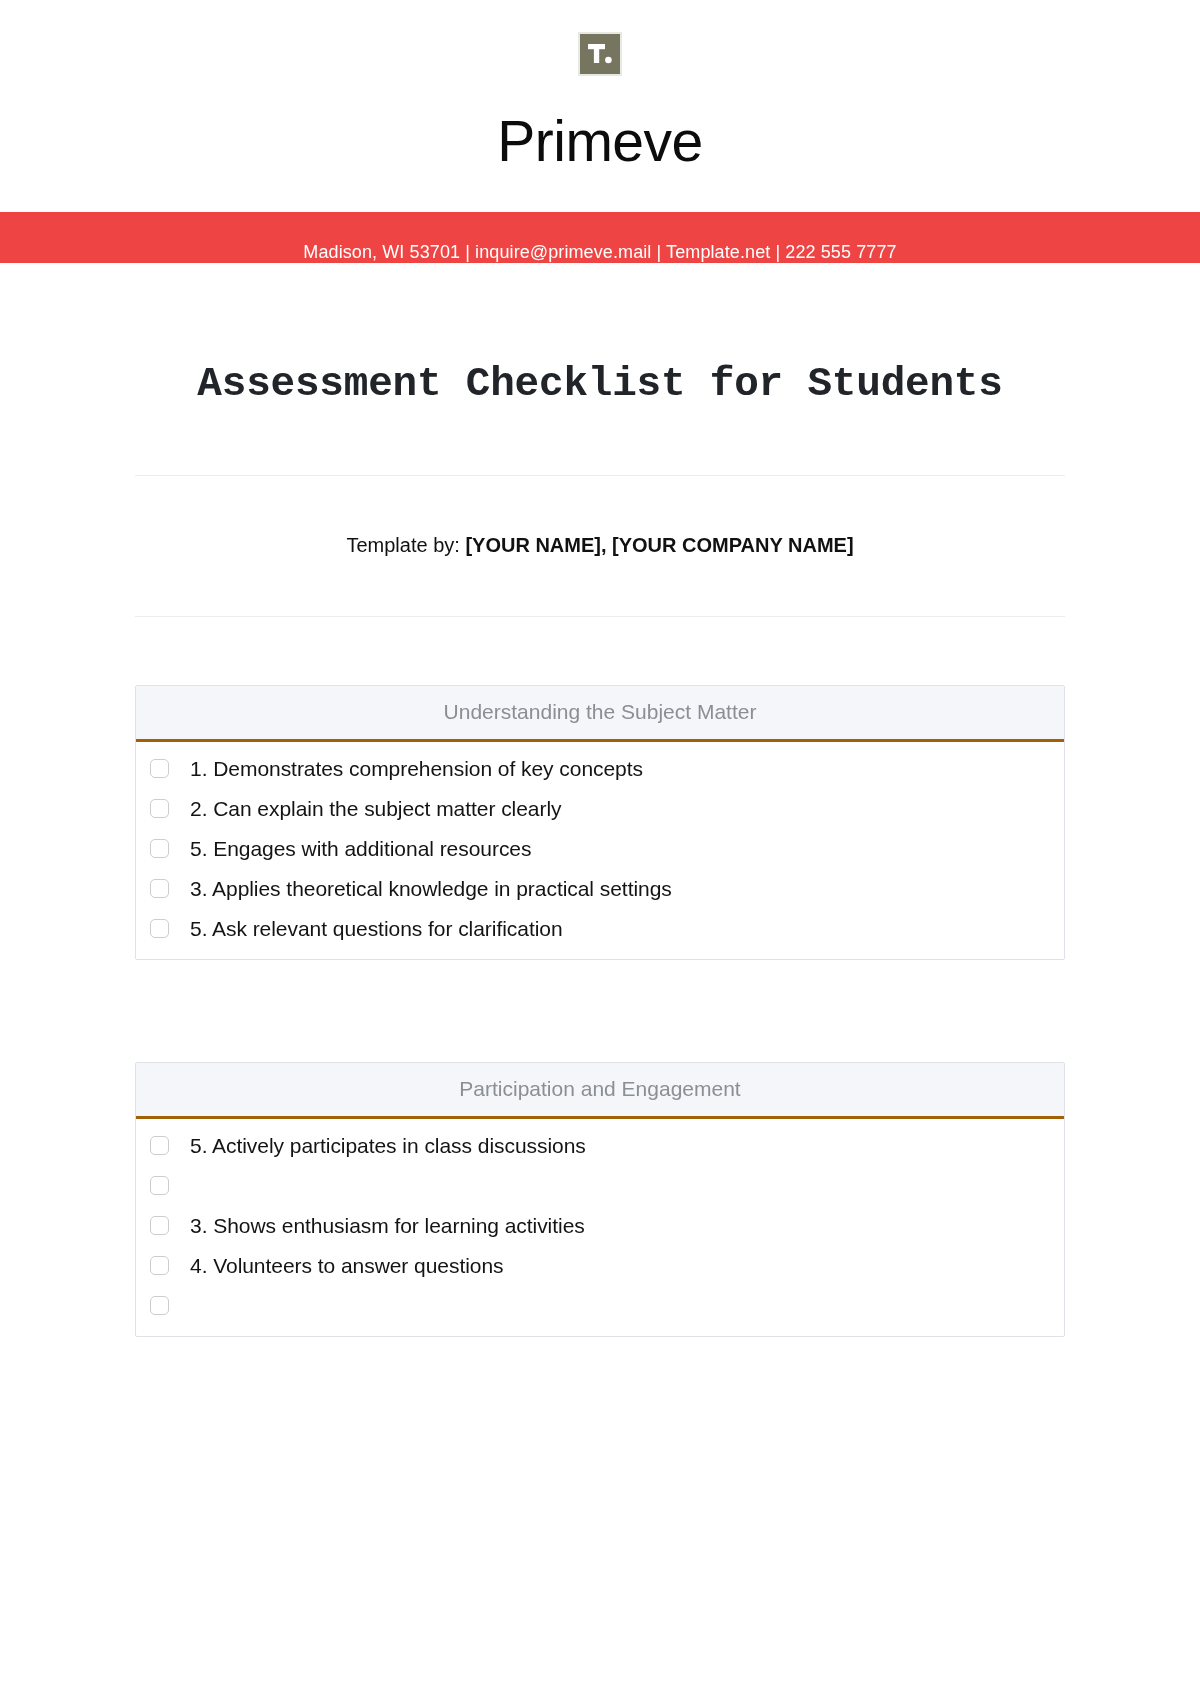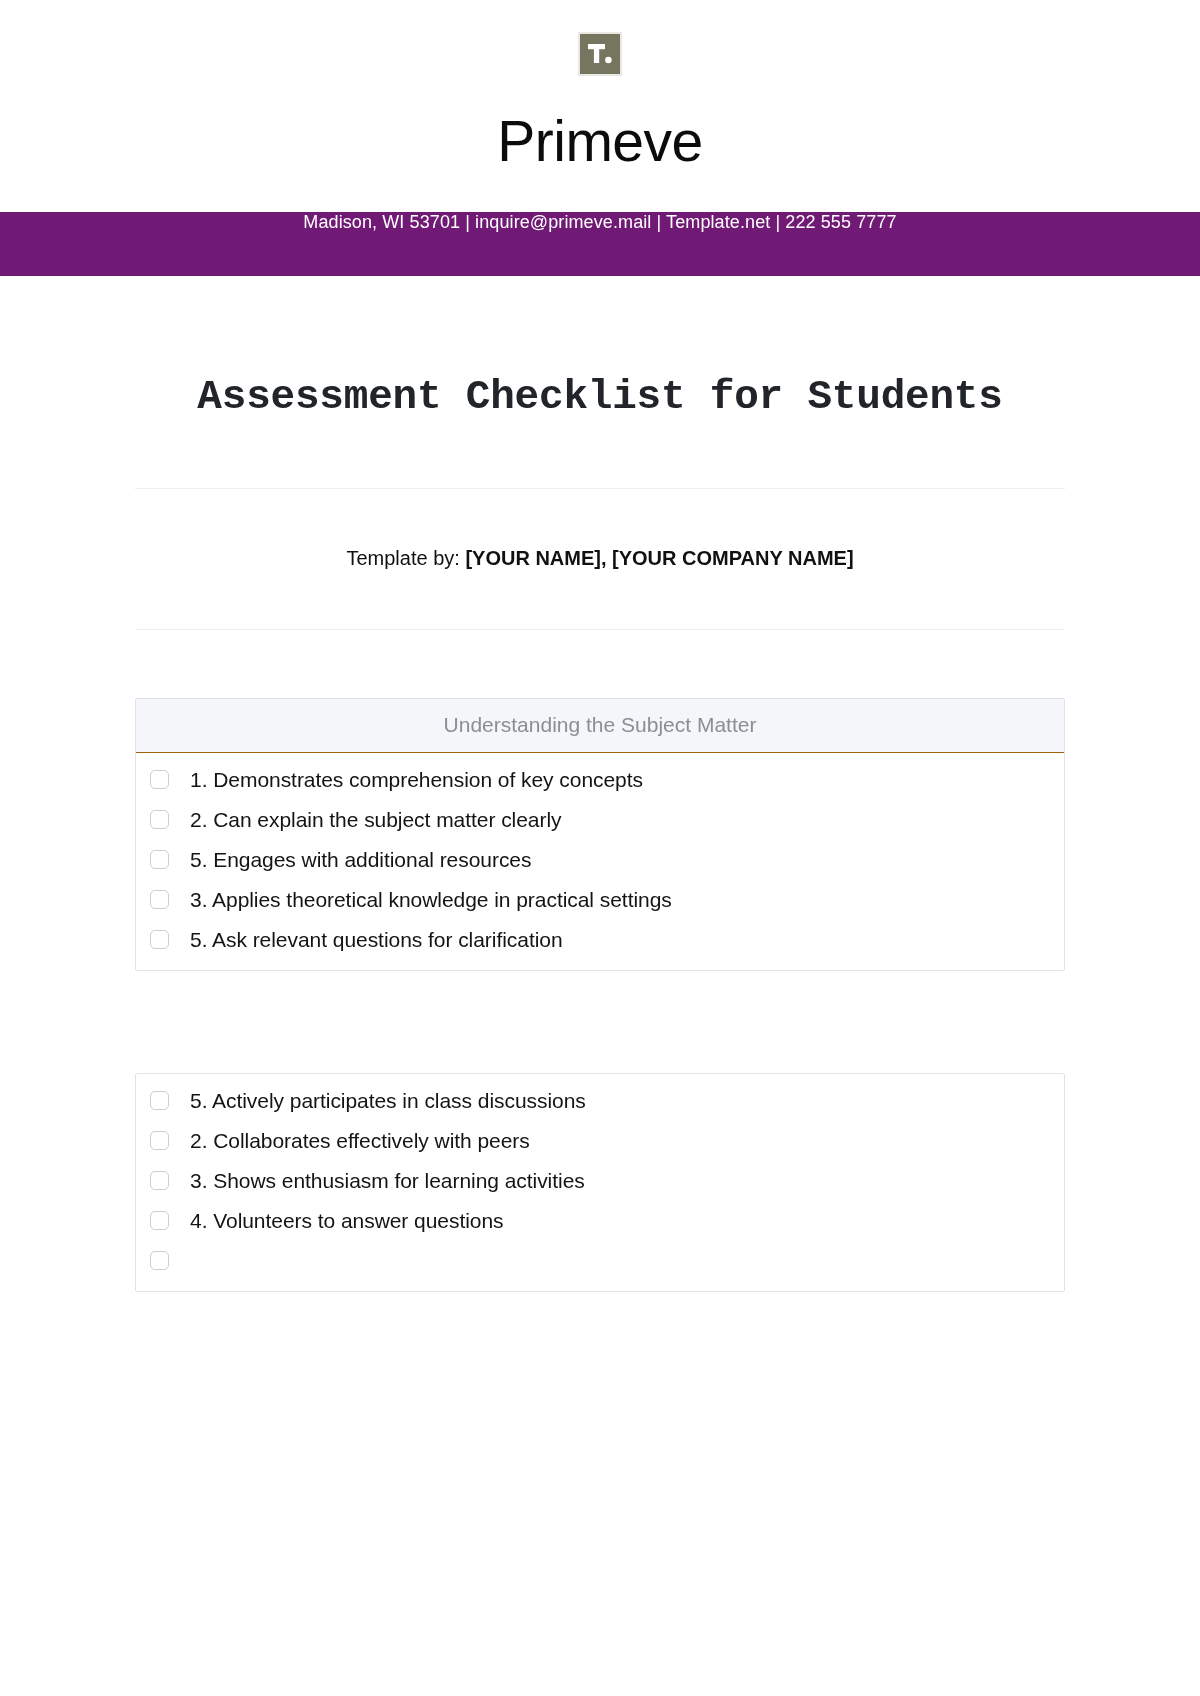--- a/index.html
+++ b/index.html
@@ -52,24 +52,24 @@
     color: #0c0c0c;
     letter-spacing: -0.5px;
     margin-top: 36px;
     font-family: "Liberation Sans", sans-serif;
   }
 
   
   .contact-banner {
     margin-top: 40px;
     width: 1200px;
-    height: 64px;
-    background: #701a75;
-    display: flex;
-    align-items: flex-start;
+    height: 51px;
+    background: #ef4444;
+    display: flex;
+    align-items: flex-end;
     justify-content: center;
   }
   .contact-banner-text {
     color: #ffffff;
     font-size: 18px;
     font-weight: 400;
     letter-spacing: 0.1px;
     text-align: center;
   }
 
@@ -122,21 +122,21 @@
     border: 1px solid #dfe3e8;
     border-radius: 2px;
     background: #ffffff;
     overflow: hidden;
   }
   .checklist-table.second {
     margin-top: 102px;
   }
   .table-header {
     background: #f4f6fa;
-    border-bottom: 1px solid #a16207;
+    border-bottom: 3px solid #a16207;
     text-align: center;
     padding: 14px 10px 15px;
     font-size: 21px;
     color: #8a8f96;
     font-weight: 400;
   }
   .table-body {
     padding: 7px 0 10px 0;
   }
   .check-row {
@@ -215,28 +215,28 @@
           <span class="check-label">3. Applies theoretical knowledge in practical settings</span>
         </div>
         <div class="check-row">
           <span class="checkbox"></span>
           <span class="check-label">5. Ask relevant questions for clarification</span>
         </div>
       </div>
     </div>
 
     <div class="checklist-table second">
+      <div class="table-header">Participation and Engagement</div>
       <div class="table-body">
         <div class="check-row">
           <span class="checkbox"></span>
           <span class="check-label">5. Actively participates in class discussions</span>
         </div>
         <div class="check-row">
           <span class="checkbox"></span>
-          <span class="check-label">2. Collaborates effectively with peers</span>
         </div>
         <div class="check-row">
           <span class="checkbox"></span>
           <span class="check-label">3. Shows enthusiasm for learning activities</span>
         </div>
         <div class="check-row">
           <span class="checkbox"></span>
           <span class="check-label">4. Volunteers to answer questions</span>
         </div>
         <div class="check-row">

